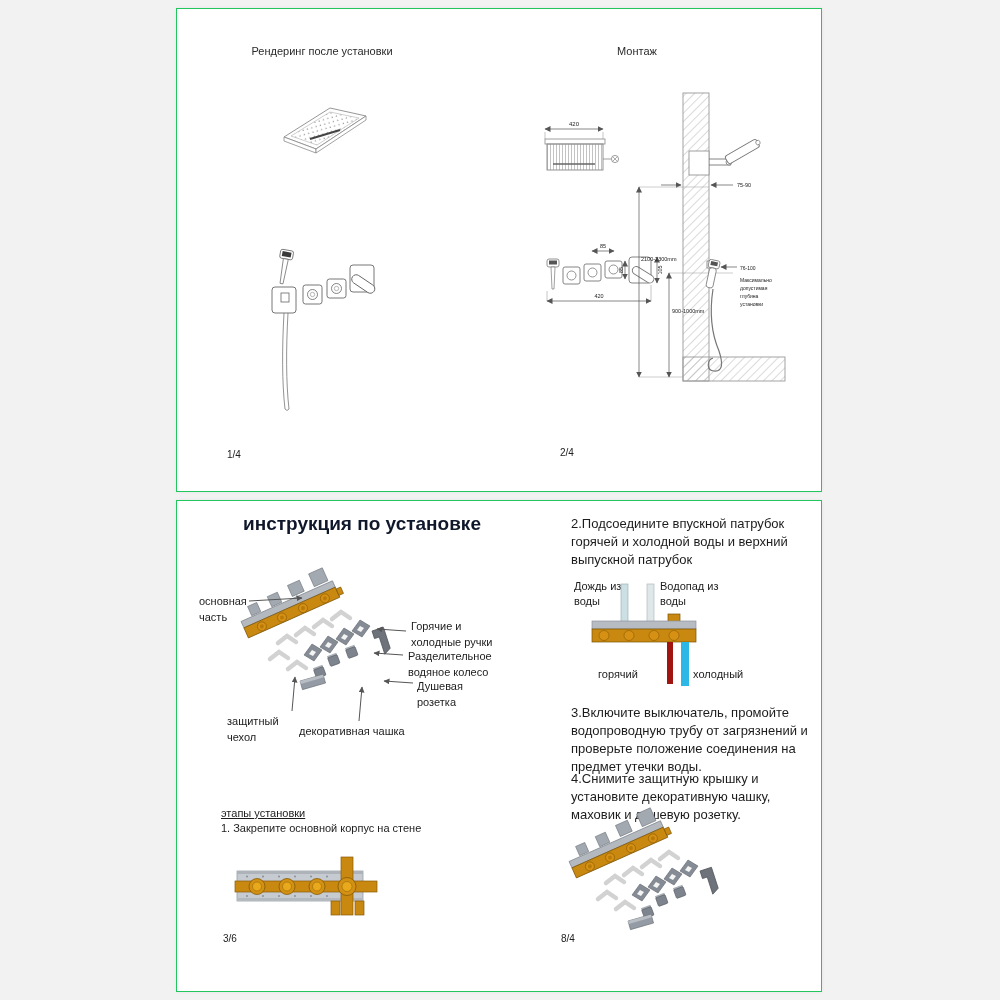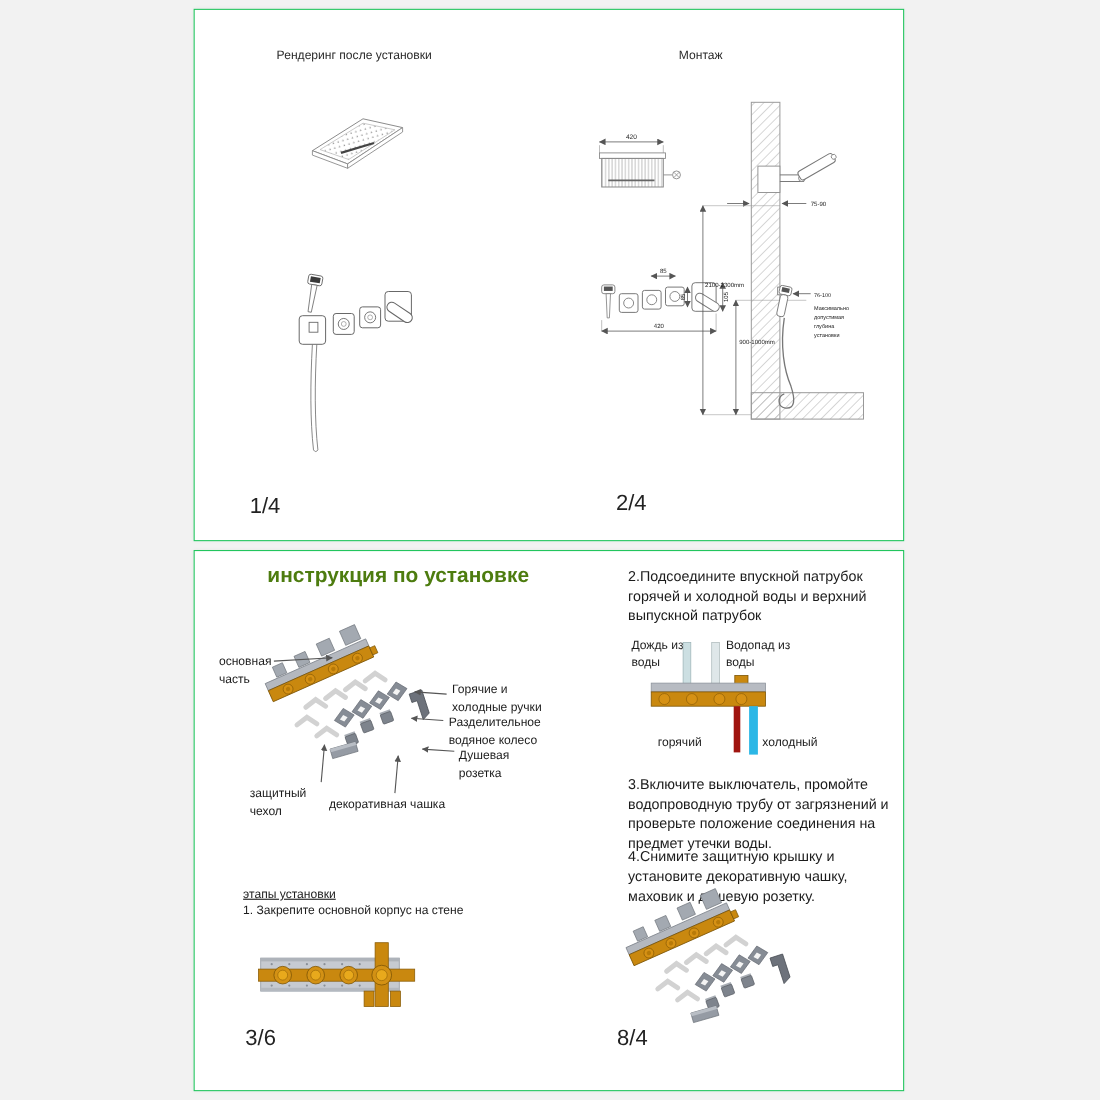--- a/index.html
+++ b/index.html
@@ -11,23 +11,23 @@
     overflow:hidden;
   }
   .card{
     position:absolute;left:176px;width:644px;background:#fff;
     border:1px solid #22c55e;box-shadow:0 0 4px rgba(0,0,0,.05);
   }
   #card1{top:8px;height:482px;}
   #card2{top:500px;height:490px;}
   .abs{position:absolute;}
   .hdr{font-size:11px;color:#2a2a2a;text-align:center;}
-  .pg{font-size:20px;color:#222;}
+  .pg{font-size:10px;color:#222;}
   .body-txt{font-size:13px;line-height:1.38;color:#1c1c1c;margin-left:15px;}
-  .title{font-size:19px;font-weight:bold;text-align:center;color:#4d7c0f;}
+  .title{font-size:19px;font-weight:bold;text-align:center;color:#0f172a;}
   .small-lab{font-size:11px;color:#1c1c1c;}
   svg{display:block;overflow:visible;}
   svg text{font-family:"Liberation Sans", sans-serif;fill:#1c1c1c;}
 </style>
 </head>
 <body>
 
 <svg width="0" height="0" style="position:absolute" aria-hidden="true">
   <defs>
     <marker id="ar" markerWidth="7" markerHeight="7" refX="5.5" refY="3" orient="auto-start-reverse" markerUnits="userSpaceOnUse">

